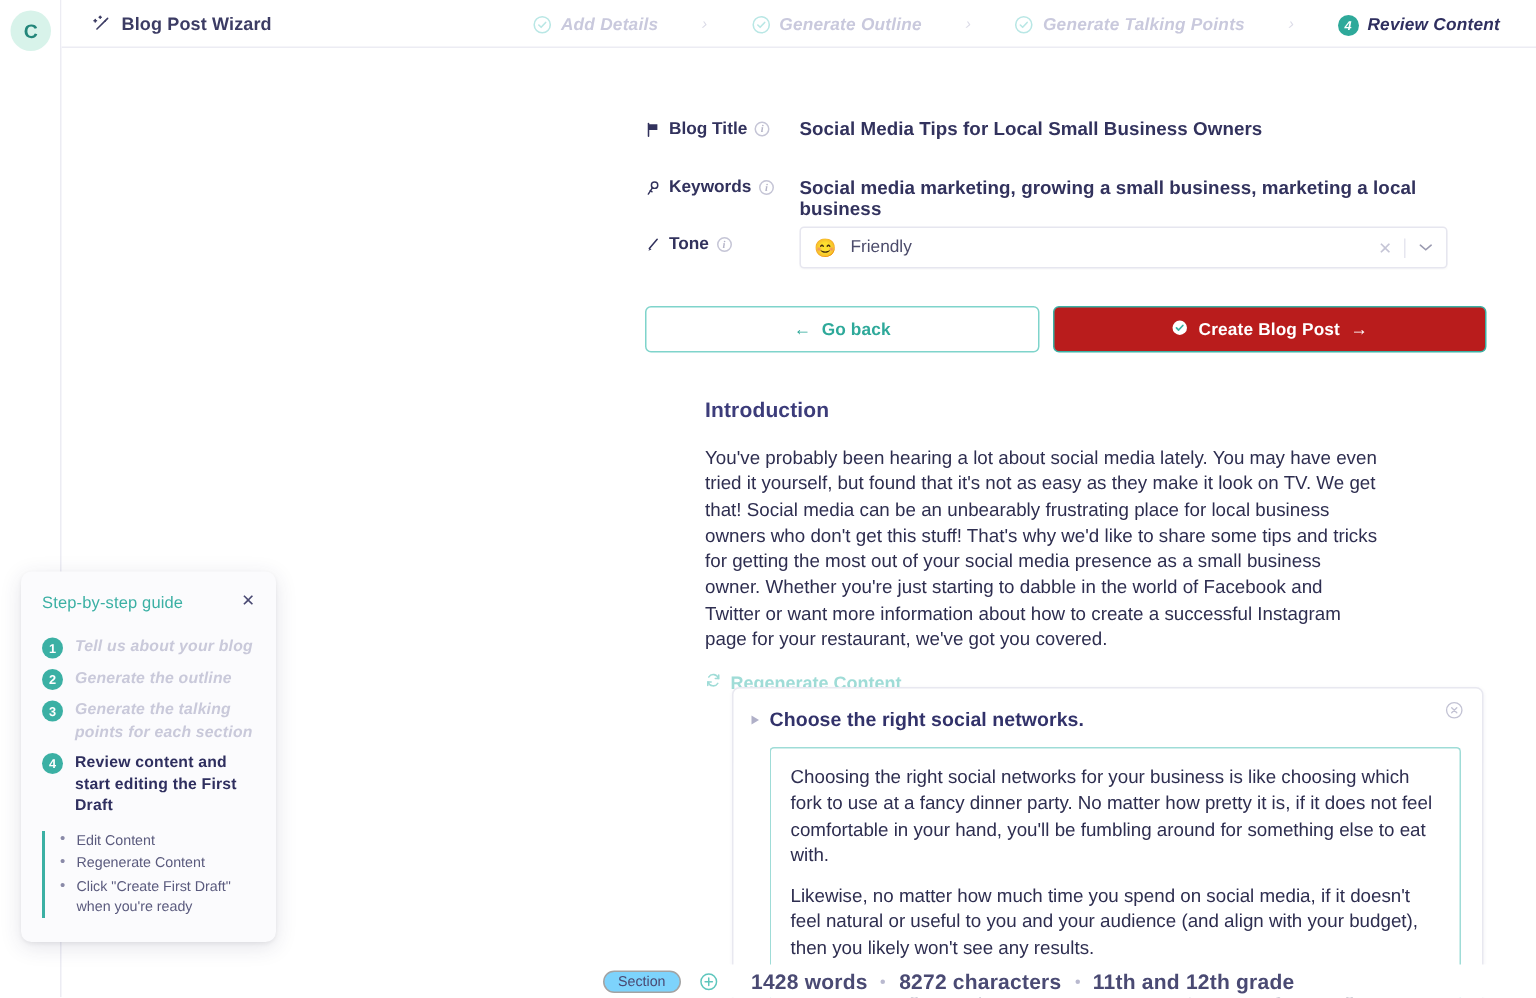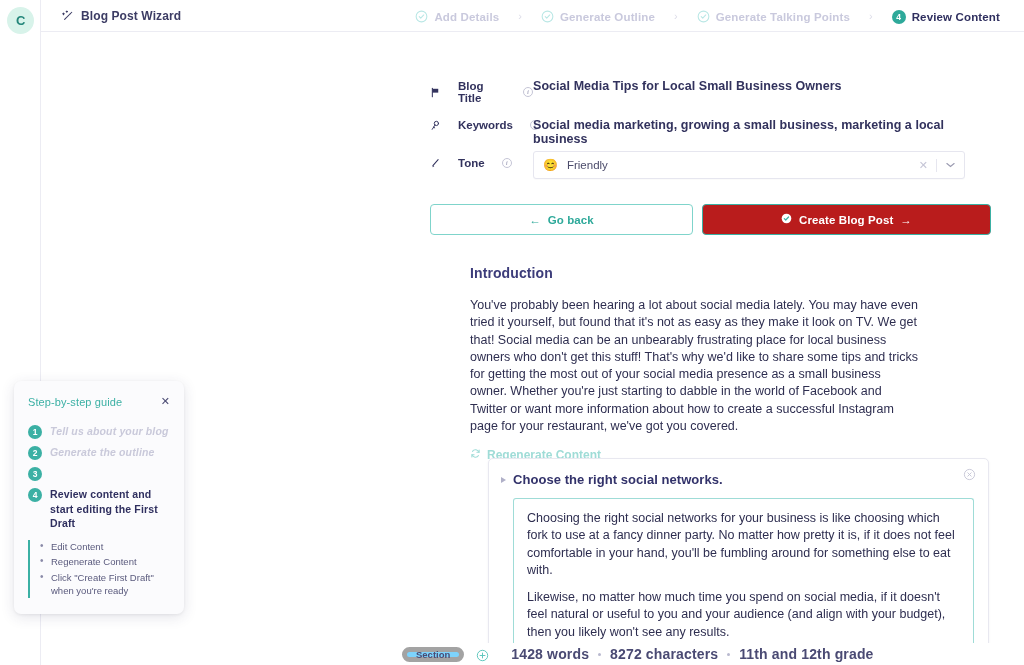--- a/index.html
+++ b/index.html
@@ -36,21 +36,21 @@
     display: flex; align-items: center; gap: 7px;
     margin-left: 21px;
     font-size: 12px; font-weight: bold; color: #3c3c64;
     letter-spacing: 0.1px;
   }
   .wand { width: 12px; height: 12px; display:block; }
 
   
   .steps {
     position: absolute; right: 24px; top: 0; height: 33px;
-    display: flex; align-items: center; gap: 8px;
+    display: flex; align-items: center; gap: 18px; font-style: italic;
   }
   .step { display: flex; align-items: center; gap: 6px; }
   .step-label { font-size: 11.5px; font-weight: bold; letter-spacing: 0.15px; }
   .step.done .step-label { color: #c9c9dd; }
   .step.current .step-label { color: #2f2f5f; }
   .step-sep {
     margin: 0 11px; color: #dcdce8; font-size: 11px; line-height: 1;
     user-select: none;
   }
   .circ-check { width: 13px; height: 13px; display:block; }
@@ -63,21 +63,21 @@
 
   
   .content { position: absolute; left: 41px; top: 33px; right: 0; bottom: 0; }
 
   .form-rows {
     position: absolute; left: 389px; top: 46px; width: 535px;
   }
   .frow { display: flex; align-items: flex-start; margin-bottom: 0; }
   .flabel {
     width: 103px; flex: 0 0 103px;
-    display: flex; align-items: center; gap: 17px;
+    display: flex; align-items: center; gap: 5px;
     font-size: 11.5px; font-weight: bold; color: #32325d;
     padding-top: 1px;
   }
   .flabel .ficon { width: 11px; height: 11px; display:block; }
   .info-i {
     width: 10px; height: 10px; border-radius: 50%;
     border: 1px solid #c5c5d6; color: #b3b3c7;
     font-size: 7px; line-height: 8px; text-align: center;
     font-family: "Liberation Serif", serif; font-style: italic;
     flex: 0 0 auto;
@@ -158,23 +158,23 @@
     font-size: 12.5px; line-height: 17.3px; color: #2e2e50; margin-bottom: 10px;
   }
 
   
   .statusbar {
     position: absolute; left: 41px; right: 0; bottom: 0; height: 22px;
     background: #fff; display: flex; align-items: center;
   }
   .sect-pill {
     margin-left: 320px; height: 15px; padding: 0 9px;
-    border: 5px solid #a3a3a3; border-radius: 8px; background: #7dd3fc;
+    border: 1px solid #a3a3a3; border-radius: 8px; background: #7dd3fc;
     display: flex; align-items: center;
-    font-size: 9.5px; font-weight: bold; color: #4a4a73; cursor: pointer;
+    font-size: 9.5px; font-weight: normal; color: #4a4a73; cursor: pointer;
   }
   .plus-btn { margin-left: 12px; width: 13px; height: 13px; cursor: pointer; }
   .counts {
     margin-left: 22px; display: flex; align-items: center; gap: 9px;
     font-size: 14px; font-weight: bold; color: #4a4a73; letter-spacing: 0.15px;
   }
   .dot { width: 3px; height: 3px; border-radius: 50%; background: #b9b9cf; }
 
   
   .guide {
@@ -411,20 +411,21 @@
       <div class="g-step muted">
         <span class="g-badge">1</span>
         <span class="g-text">Tell us about your blog</span>
       </div>
       <div class="g-step muted">
         <span class="g-badge">2</span>
         <span class="g-text">Generate the outline</span>
       </div>
       <div class="g-step muted">
         <span class="g-badge">3</span>
+        <span class="g-text">Generate the talking points for each section</span>
       </div>
       <div class="g-step active">
         <span class="g-badge">4</span>
         <span class="g-text">Review content and start editing the First Draft</span>
       </div>
     </div>
     <div class="g-bullets">
       <ul>
         <li>Edit Content</li>
         <li>Regenerate Content</li>

